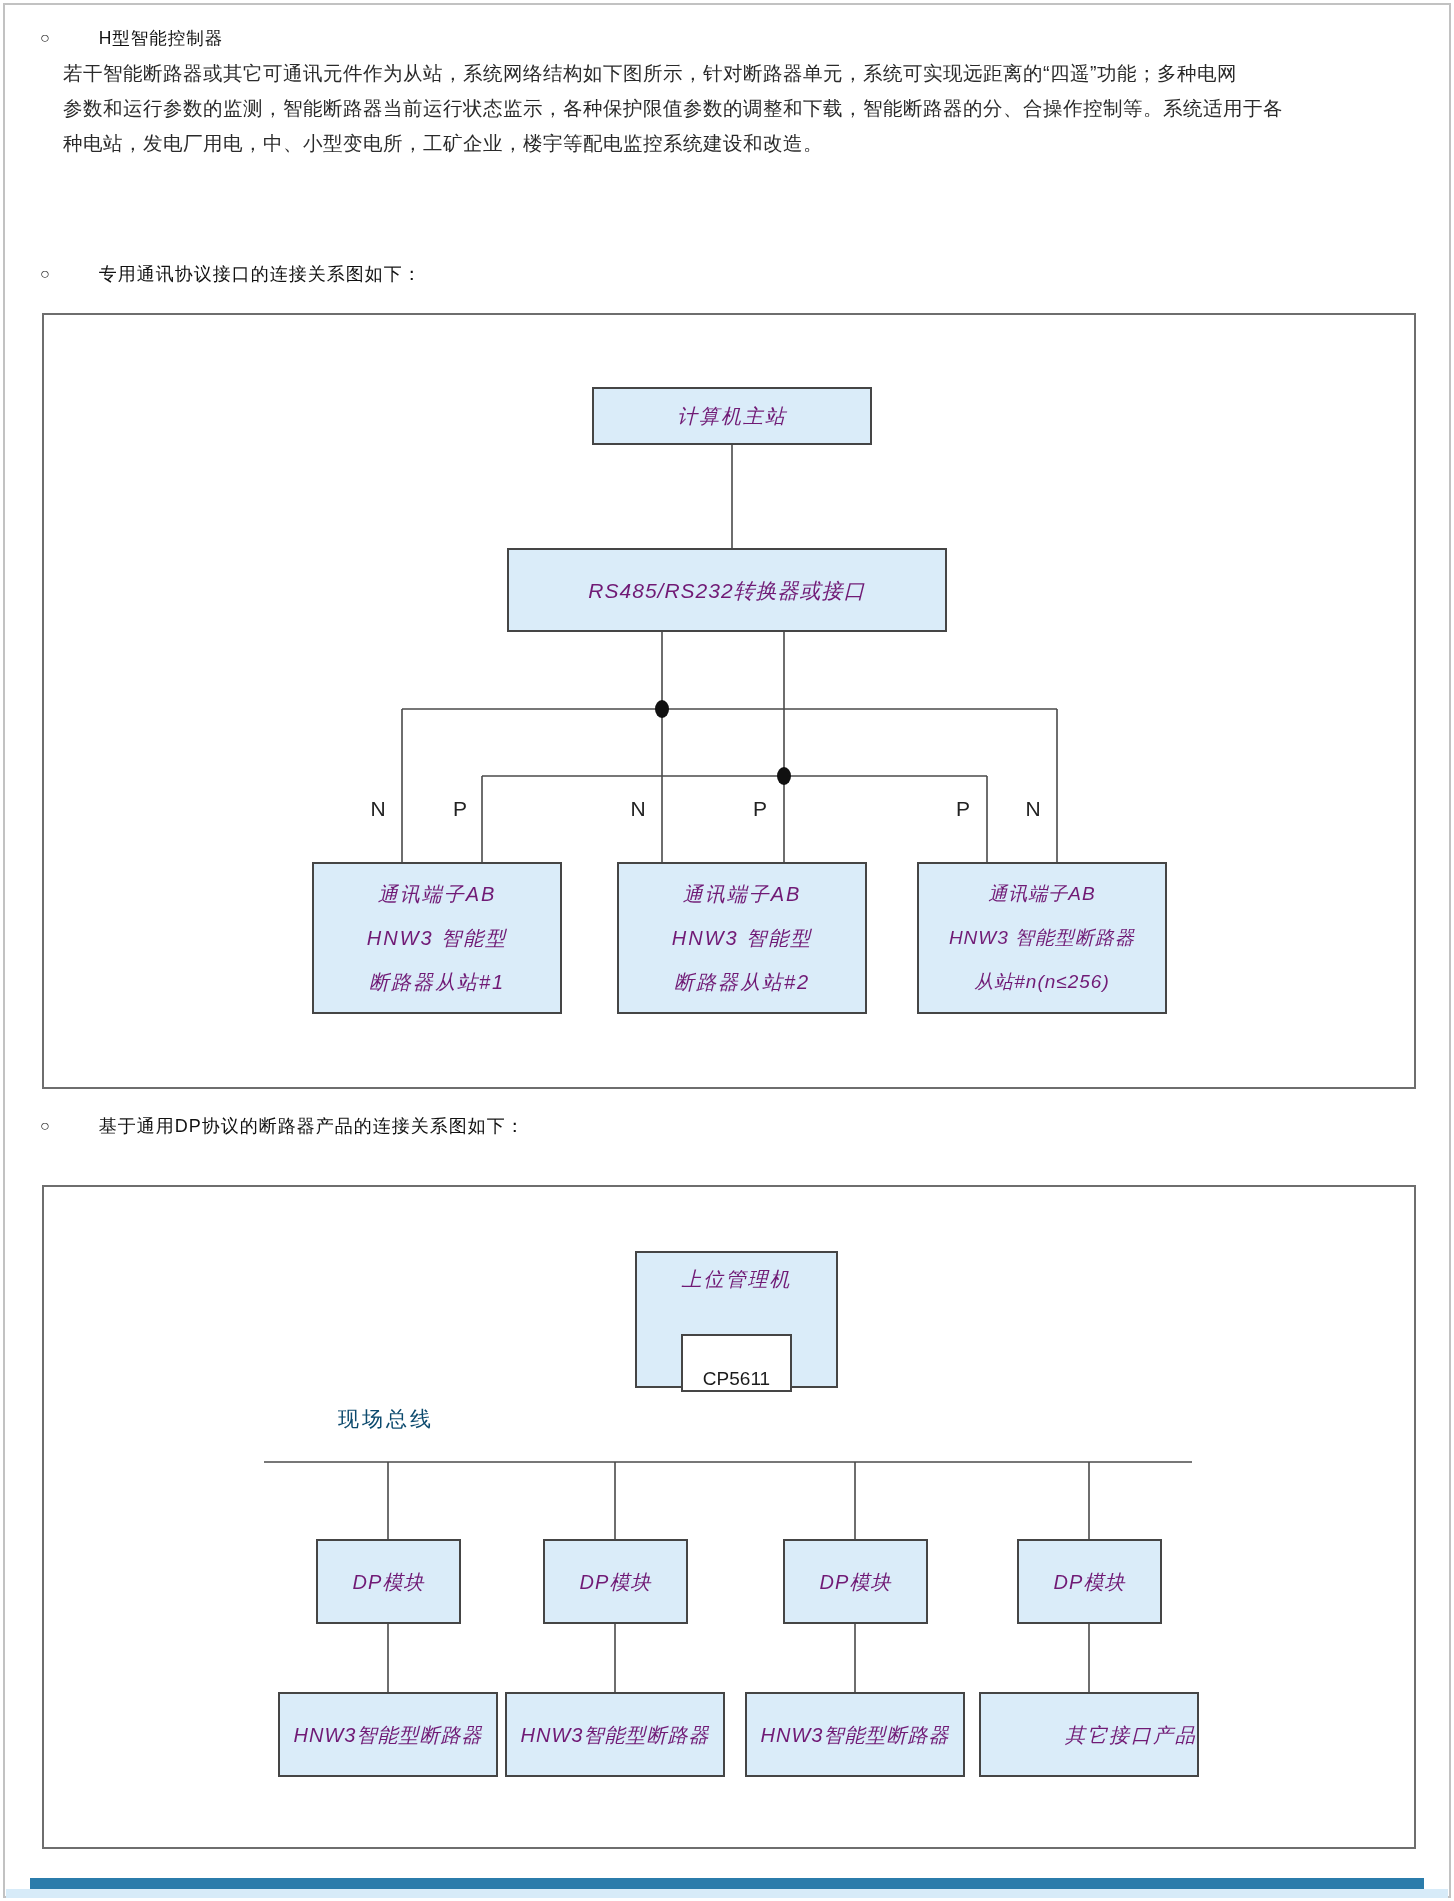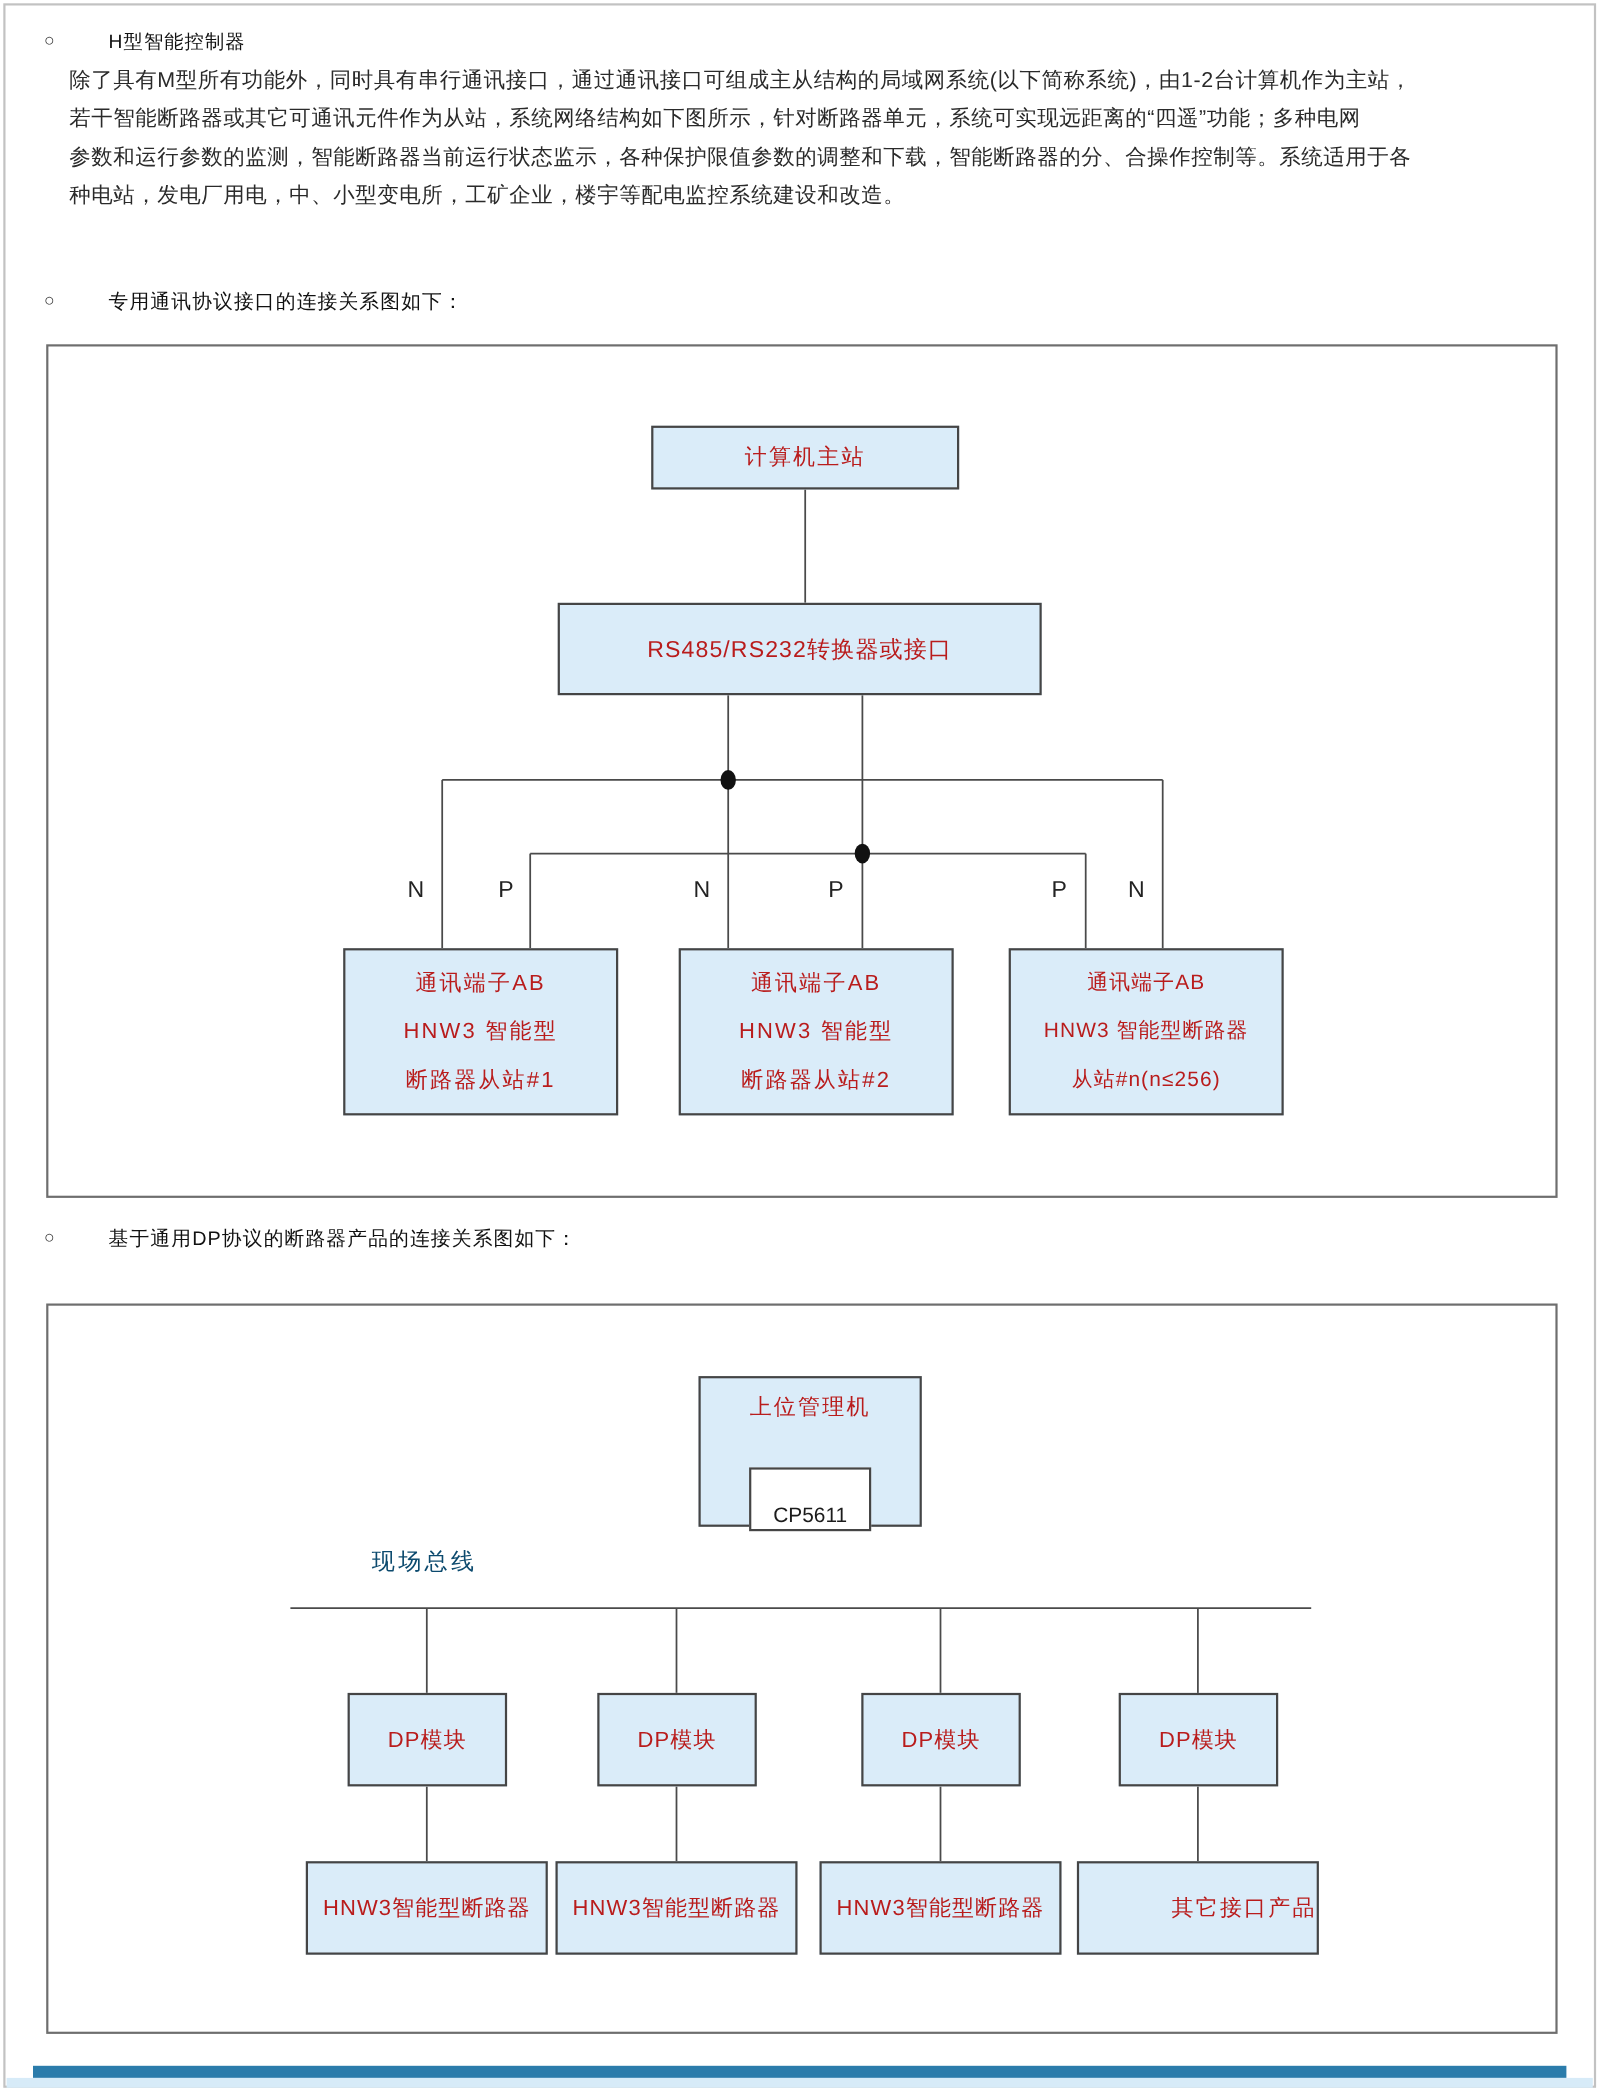--- a/index.html
+++ b/index.html
@@ -9,41 +9,40 @@
        border:2px solid #c2c2c2;pointer-events:none;}
   .heading-row{position:absolute;display:flex;align-items:center;gap:14px;}
   .bullet{display:inline-block;font-size:16px;color:#333;line-height:1;}
   .h-title{font-size:18px;color:#111;letter-spacing:1px;margin-left:35px;}
   .intro{position:absolute;left:63px;top:56px;width:1360px;}
   .intro div{font-size:19.5px;line-height:35px;color:#2a2a2a;letter-spacing:0.5px;white-space:nowrap;}
   .diagram{position:absolute;border:2px solid #6e6e6e;background:#fff;}
   .diagram svg{position:absolute;left:0;top:0;}
   .node{position:absolute;background:#daecf9;border:2px solid #454545;
         display:flex;flex-direction:column;align-items:center;justify-content:center;
-        font-size:20px;color:#b91c1c;letter-spacing:2px;box-sizing:border-box;}
+        font-size:20px;color:#701a75;letter-spacing:2px;box-sizing:border-box;font-style:italic;}
   .node .bl{line-height:1;}
   .slave .bl{line-height:44px;}
   .np{position:absolute;font-size:21px;color:#222;width:30px;text-align:center;}
   .buslabel{position:absolute;font-size:21px;color:#0c4a6e;letter-spacing:3px;}
   .cardbox{position:absolute;background:#ffffff;border:2px solid #454545;
         display:flex;align-items:flex-end;justify-content:center;font-size:19px;color:#1c1c1c;box-sizing:border-box;}
   .footer-bar{position:absolute;}
 </style>
 </head>
 <body>
 
 <div class="page-frame"></div>
 
 <div class="heading-row" style="left:40px;top:26px;">
   <span class="bullet">○</span>
   <span class="h-title" style="font-size:17.5px;">H型智能控制器</span>
 </div>
 
 <div class="intro">
-  <div>除了具有M型所有功能外，同时具有串行通讯接口，通过通讯接口可组成主从结构的局域网系统(以下简称系统)，由1-2台计算机作为主站，</div>
   <div>若干智能断路器或其它可通讯元件作为从站，系统网络结构如下图所示，针对断路器单元，系统可实现远距离的“四遥”功能；多种电网</div>
   <div>参数和运行参数的监测，智能断路器当前运行状态监示，各种保护限值参数的调整和下载，智能断路器的分、合操作控制等。系统适用于各</div>
   <div>种电站，发电厂用电，中、小型变电所，工矿企业，楼宇等配电监控系统建设和改造。</div>
 </div>
 
 <div class="heading-row" style="left:40px;top:262px;">
   <span class="bullet">○</span>
   <span class="h-title">专用通讯协议接口的连接关系图如下：</span>
 </div>
 

